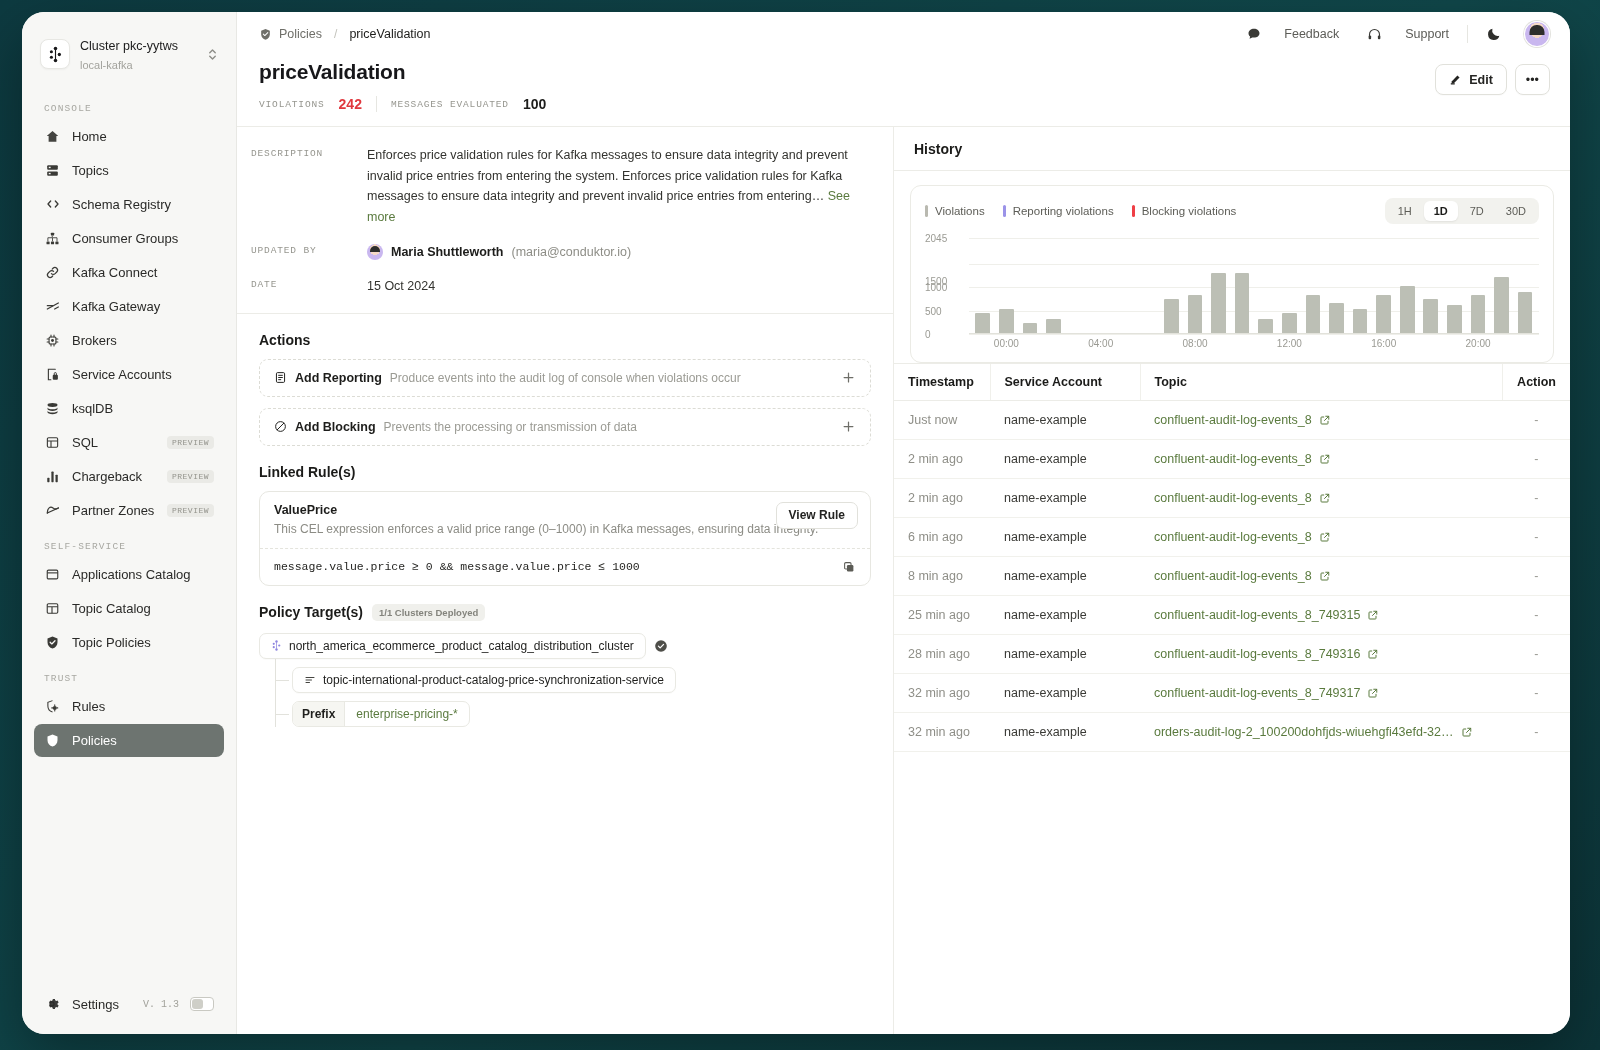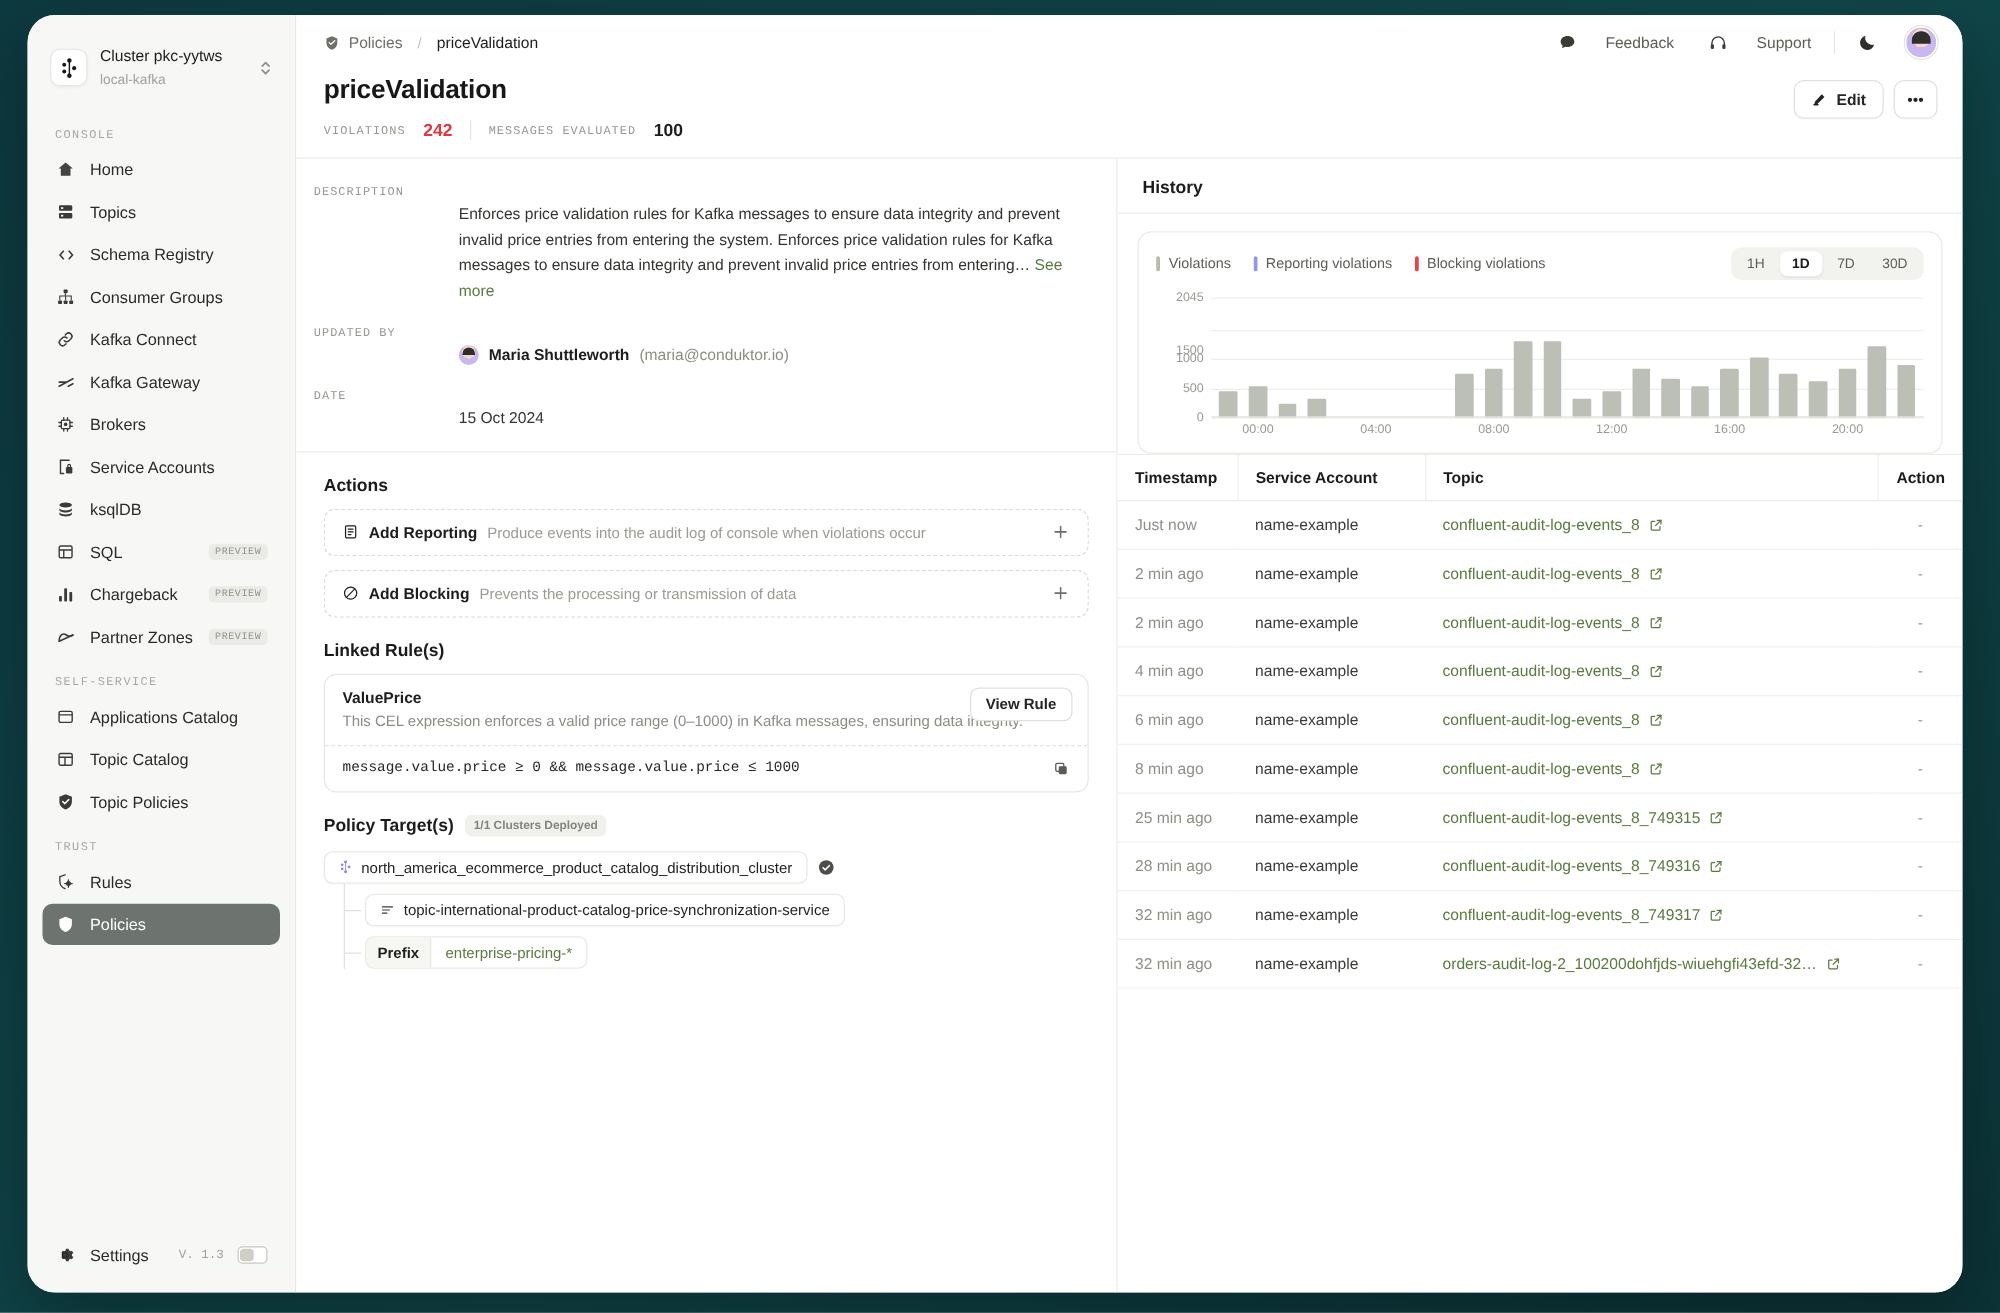--- a/index.html
+++ b/index.html
@@ -130,21 +130,21 @@
 
   
   .meta { padding: 18px 22px 16px 14px; border-bottom:1px solid #ececE7; }
   .meta-row { display:flex; align-items:flex-start; margin-bottom: 14px; }
   .meta-row:last-child { margin-bottom:0; }
   .meta-lbl {
     width: 116px; flex:0 0 116px; font-size:9.5px; letter-spacing:.09em;
     color:#96968f; text-transform:uppercase; padding-top:3px;
     font-family:"Liberation Mono", monospace;
   }
-  .meta-val { flex:1; font-size:12.5px; color:#33332f; line-height:1.65;margin-top:16px; }
+  .meta-val { flex:1; font-size:12.5px; color:#33332f; line-height:1.65; }
   .see-more { color:#5a7a3e; cursor:pointer; }
   .user-line { display:flex; align-items:center; gap:8px; font-size:12.5px; }
   .user-dot {
     width:16px; height:16px; border-radius:50%;
     background: radial-gradient(circle at 50% 35%, #f5d9c7 0 40%, #c9b7ef 40% 100%);
     position:relative; overflow:hidden; flex:0 0 16px;
   }
   .user-dot::after{content:'';position:absolute;left:50%;top:12%;transform:translateX(-50%);width:10px;height:6px;border-radius:5px 5px 0 0;background:#2e2e2c;}
   .user-name { color:#1d1d1b; font-weight:600; }
   .user-mail { color:#8d8d86; }
@@ -212,21 +212,21 @@
   .lg-bar { width:3px; height:12px; border-radius:2px; }
   .range { margin-left:auto; display:flex; background:#f2f2ee; border-radius:8px; padding:3px; gap:2px; }
   .range button {
     border:0; background:transparent; font-size:11px; color:#5d5d57;
     padding:4px 10px; border-radius:6px; cursor:pointer; font-family:inherit;
   }
   .range button.on { background:#fff; color:#1b1b19; font-weight:700; box-shadow:0 1px 2px rgba(0,0,0,.07); }
 
   .plot { position:relative; margin-top: 14px; height: 96px; }
   .ylab {
-    position:absolute; left:0; width:38px; text-align:right;
+    position:absolute; left:0; width:38px; 
     font-size:10px; color:#9a9a93; transform:translateY(-50%);
   }
   .grid-line { position:absolute; left:44px; right:0; height:1px; background:#efefea; }
   .bars { position:absolute; left:46px; right:2px; bottom:0; height:96px; display:flex; align-items:flex-end; gap:0; }
   .bslot { flex:1; display:flex; justify-content:center; align-items:flex-end; height:100%; }
   .bar { width:62%; background:#bcbfb5; border-radius:1px; }
   .xaxis { position:relative; height:20px; margin-left:46px; margin-right:2px; }
   .xt { position:absolute; font-size:10px; color:#9a9a93; transform:translateX(-50%); top:4px; }
   .axis-base { position:absolute; left:44px; right:0; bottom:0px; height:1px; background:#e2e2db; }
 
@@ -829,35 +829,20 @@
                           <path d="M13.5 4.5H19.5V10.5"></path>
                           <path d="M19.5 4.5 11 13"></path>
                           <path d="M18 14.5v4a1.5 1.5 0 01-1.5 1.5h-11A1.5 1.5 0 014 18.5v-11A1.5 1.5 0 015.5 6h4"></path>
                         </svg>
                       </span>
                     </a></td>
                   <td class="act">-</td>
                 </tr>
                 <tr>
                   <td class="ts">2 min ago</td>
-                  <td class="sa">name-example</td>
-                  <td class="topic"><a>
-                      <span>confluent-audit-log-events_8</span>
-                      <span>
-                        <svg width="12" height="12" viewBox="0 0 24 24" fill="none" stroke="#5a7a3e" stroke-width="2" stroke-linecap="round" stroke-linejoin="round">
-                          <path d="M13.5 4.5H19.5V10.5"></path>
-                          <path d="M19.5 4.5 11 13"></path>
-                          <path d="M18 14.5v4a1.5 1.5 0 01-1.5 1.5h-11A1.5 1.5 0 014 18.5v-11A1.5 1.5 0 015.5 6h4"></path>
-                        </svg>
-                      </span>
-                    </a></td>
-                  <td class="act">-</td>
-                </tr>
-                <tr>
-                  <td class="ts">4 min ago</td>
                   <td class="sa">name-example</td>
                   <td class="topic"><a>
                       <span>confluent-audit-log-events_8</span>
                       <span>
                         <svg width="12" height="12" viewBox="0 0 24 24" fill="none" stroke="#5a7a3e" stroke-width="2" stroke-linecap="round" stroke-linejoin="round">
                           <path d="M13.5 4.5H19.5V10.5"></path>
                           <path d="M19.5 4.5 11 13"></path>
                           <path d="M18 14.5v4a1.5 1.5 0 01-1.5 1.5h-11A1.5 1.5 0 014 18.5v-11A1.5 1.5 0 015.5 6h4"></path>
                         </svg>
                       </span>

